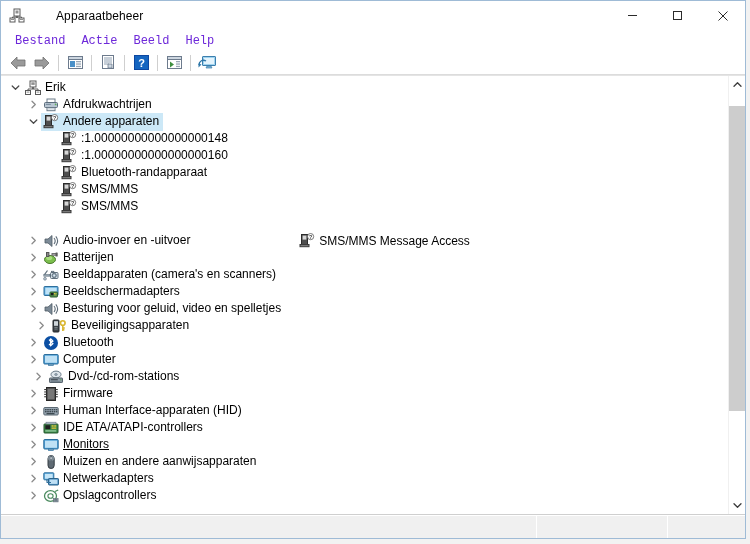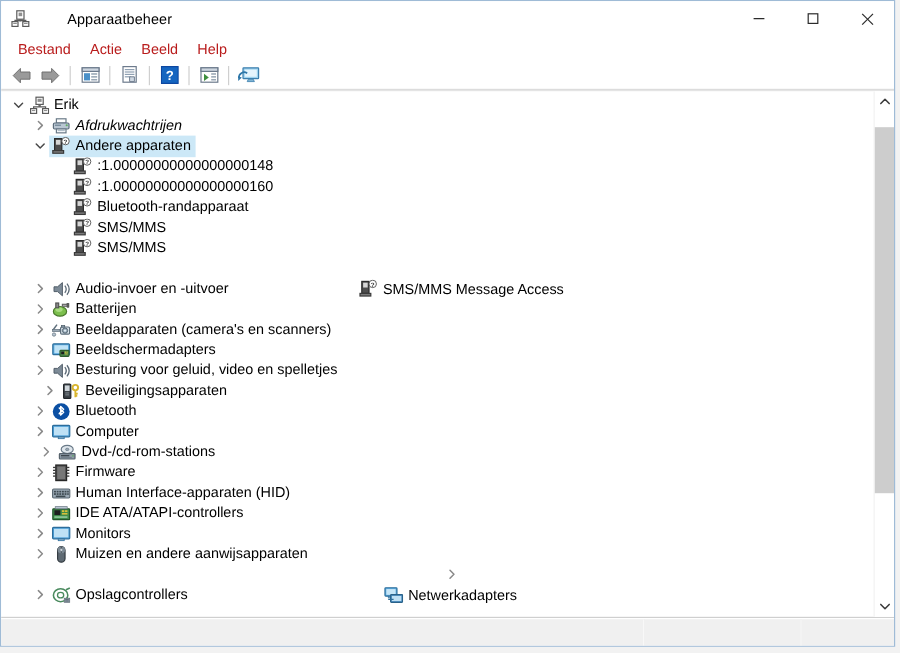--- a/index.html
+++ b/index.html
@@ -58,23 +58,24 @@
   #menubar {
     height: 21px;
     flex: 0 0 auto;
     display: flex;
     align-items: center;
     padding-left: 6px;
     background: #ffffff;
   }
   .menu-item {
     font-size: 12px;
-    color: #b91c1c;
+    color: #6d28d9;
     padding: 2px 8px;
     white-space: nowrap;
+    font-family: Liberation Mono, monospace;
   }
 
   
   #toolbar {
     height: 24px;
     flex: 0 0 auto;
     display: flex;
     align-items: center;
     padding-left: 5px;
     background: #ffffff;
@@ -314,21 +315,21 @@
         <rect x="7" y="7" width="2" height="2" fill="#6a6a6a"></rect>
         <rect x="0.5" y="10.5" width="5" height="4" fill="#fff" stroke="#5a5a5a"></rect>
         <rect x="10.5" y="10.5" width="5" height="4" fill="#fff" stroke="#5a5a5a"></rect>
         <path d="M3 10.5 L3 9 L13 9 L13 10.5" fill="none" stroke="#5a5a5a"></path>
         <rect x="1.6" y="11.6" width="2.8" height="1" fill="#8f8f8f"></rect>
         <rect x="11.6" y="11.6" width="2.8" height="1" fill="#8f8f8f"></rect>
       </svg></span>
             <span>Erik</span>
           </span>
         </div>
-        <div class="row" style="padding-left: 24px; font-style: italic;">
+        <div class="row" style="padding-left: 24px;">
           <span class="twisty">
             <svg width="9" height="9" viewBox="0 0 9 9">
               <path d="M3 1.2 L6.3 4.5 L3 7.8" fill="none" stroke="#8a8a8a" stroke-width="1.25" stroke-linecap="round" stroke-linejoin="round"></path>
             </svg>
           </span>
           <span class="label-box" style="display: inline-flex; align-items: center;">
             <span class="ticon"><svg width="16" height="16" viewBox="0 0 16 16">
         <rect x="4" y="2" width="8" height="3.5" fill="#fff" stroke="#6a7a88"></rect>
         <rect x="1.5" y="5.5" width="13" height="5" rx="1" fill="#b9c6d2" stroke="#5c6d7c"></rect>
         <rect x="2.8" y="6.8" width="5" height="1.2" fill="#7b8e9e"></rect>
@@ -654,21 +655,21 @@
       </svg></span>
             <span>IDE ATA/ATAPI-controllers</span>
           </span>
         </div>
         <div class="row" style="padding-left: 24px;">
           <span class="twisty">
             <svg width="9" height="9" viewBox="0 0 9 9">
               <path d="M3 1.2 L6.3 4.5 L3 7.8" fill="none" stroke="#8a8a8a" stroke-width="1.25" stroke-linecap="round" stroke-linejoin="round"></path>
             </svg>
           </span>
-          <span class="label-box" style="display: inline-flex; align-items: center;">
+          <span class="label-box" style="display: inline-flex; align-items: center; text-decoration: underline;">
             <span class="ticon"><svg width="16" height="16" viewBox="0 0 16 16">
         <rect x="0.8" y="2.5" width="14.4" height="9.5" rx="0.8" fill="#4d9fd6" stroke="#2c6d9b"></rect>
         <rect x="2" y="3.7" width="12" height="7.1" fill="#bfe1f5"></rect>
         <rect x="5.5" y="12" width="5" height="1.6" fill="#7fa8c4" stroke="#2c6d9b" stroke-width="0.6"></rect>
       </svg></span>
             <span>Monitors</span>
           </span>
         </div>
         <div class="row" style="padding-left: 24px;">
           <span class="twisty">
@@ -679,21 +680,21 @@
           <span class="label-box" style="display: inline-flex; align-items: center;">
             <span class="ticon"><svg width="16" height="16" viewBox="0 0 16 16">
         <rect x="5" y="1.5" width="6.2" height="13" rx="3.1" fill="#5f6a73" stroke="#343c42"></rect>
         <rect x="5" y="1.5" width="6.2" height="5.5" rx="3.1" fill="#7d8a94"></rect>
         <line x1="8.1" y1="2" x2="8.1" y2="6.6" stroke="#343c42" stroke-width="0.8"></line>
         <rect x="7.4" y="3" width="1.4" height="2.4" rx="0.7" fill="#cdd4da"></rect>
       </svg></span>
             <span>Muizen en andere aanwijsapparaten</span>
           </span>
         </div>
-        <div class="row" style="padding-left: 24px; flex-direction: column;">
+        <div class="row" style="padding-left: 24px;">
           <span class="twisty">
             <svg width="9" height="9" viewBox="0 0 9 9">
               <path d="M3 1.2 L6.3 4.5 L3 7.8" fill="none" stroke="#8a8a8a" stroke-width="1.25" stroke-linecap="round" stroke-linejoin="round"></path>
             </svg>
           </span>
           <span class="label-box" style="display: inline-flex; align-items: center;">
             <span class="ticon"><svg width="16" height="16" viewBox="0 0 16 16">
         <rect x="0.8" y="1.8" width="10" height="7" rx="0.7" fill="#5aa9dd" stroke="#2f6f9c"></rect>
         <rect x="1.9" y="2.9" width="7.8" height="4.8" fill="#c6e6f8"></rect>
         <rect x="3.5" y="9" width="4.6" height="1.3" fill="#7fa8c4" stroke="#2f6f9c" stroke-width="0.5"></rect>

